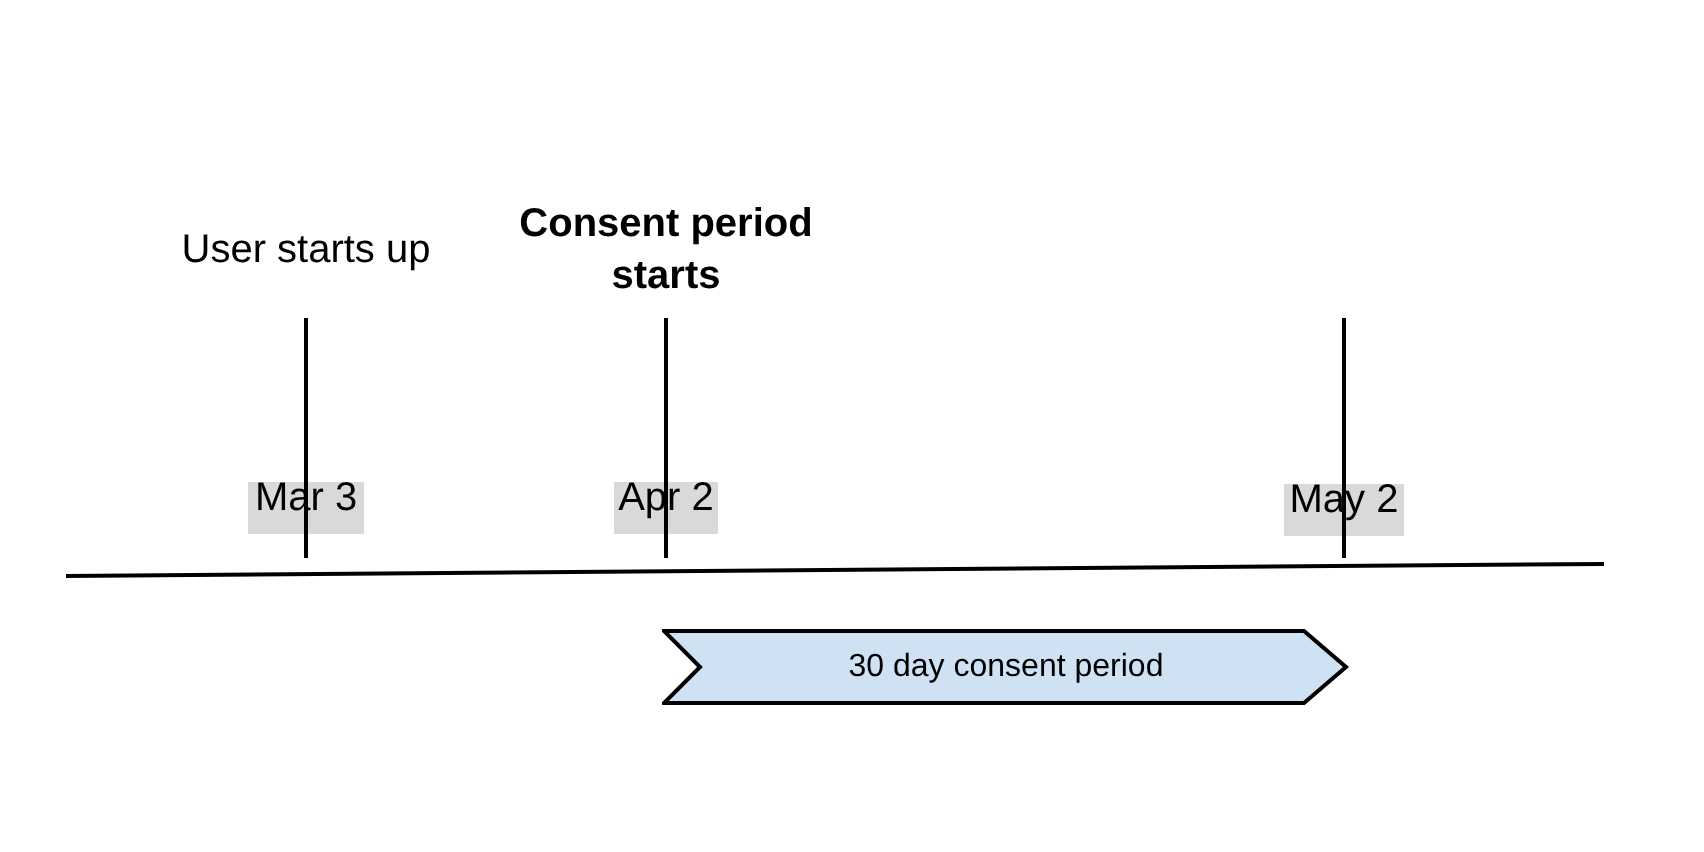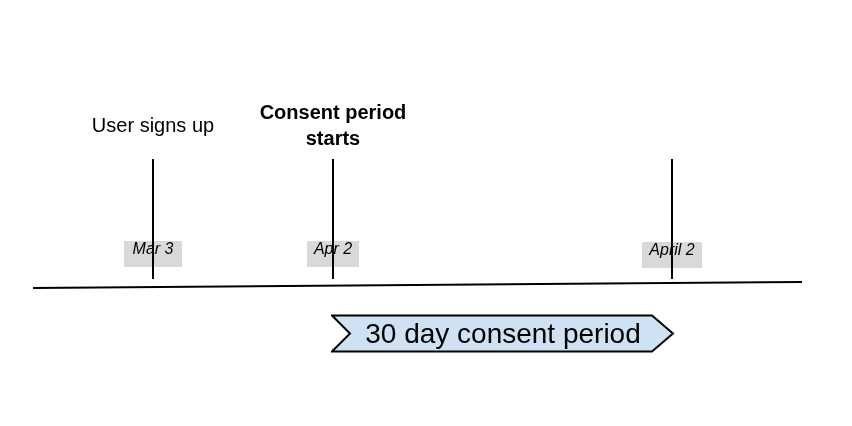--- a/index.html
+++ b/index.html
@@ -30,59 +30,58 @@
   .chip-bg {
     height: 26px;
     top: 241px;
   }
   .chip-label {
     height: 16px;
     top: 241px;
     display: flex;
     align-items: center;
     justify-content: center;
-    font-size: 16px;
+    font-size: 20px;
     color: #000000;
-    font-style: italic;
   }
   .banner-svg { position: absolute; left: 331px; top: 314px; }
   .banner-label {
     left: 331px;
     top: 314px;
     width: 344px;
     height: 39px;
     display: flex;
     align-items: center;
     justify-content: center;
-    font-size: 28px;
+    font-size: 16px;
     color: #000000;
   }
   svg.base-layer { position: absolute; left: 0; top: 0; }
 </style>
 </head>
 <body>
 
 <div class="canvas">
 
   <svg class="base-layer" width="852" height="426" viewBox="0 0 852 426">
     <line x1="33" y1="288" x2="802" y2="282" stroke-width="2" stroke="#000000"></line>
   </svg>
 
-  <div class="abs event-title" style="left:68px; top:99px; width:170px; height:52px;">User signs up</div>
+  <div class="abs event-title" style="left:68px; top:99px; width:170px; height:52px;">User starts up</div>
   <div class="abs chip-bg" style="left: 124px; width: 58px; background-color: rgb(217, 217, 217);"></div>
   <div class="abs tick" style="left: 152px; background-color: rgb(0, 0, 0);"></div>
   <div class="abs chip-label" style="left: 124px; width: 58px; color: rgb(0, 0, 0);">Mar 3</div>
 
   <div class="abs event-title" style="left:248px; top:99px; width:170px; height:52px;font-weight:bold;">Consent period starts</div>
   <div class="abs chip-bg" style="left: 307px; width: 52px; background-color: rgb(217, 217, 217);"></div>
   <div class="abs tick" style="left: 332px; background-color: rgb(0, 0, 0);"></div>
   <div class="abs chip-label" style="left: 307px; width: 52px; color: rgb(0, 0, 0);">Apr 2</div>
 
   <div class="abs chip-bg" style="left: 642px; width: 60px; top: 242px; background-color: rgb(217, 217, 217);"></div>
   <div class="abs tick" style="left: 671px; background-color: rgb(0, 0, 0);"></div>
-  <div class="abs chip-label" style="left: 642px; width: 60px; top: 242px; color: rgb(0, 0, 0);">April 2</div>
+  <div class="abs chip-label" style="left: 642px; width: 60px; top: 242px; color: rgb(0, 0, 0);">May 2</div>
 
   <svg class="banner-svg" width="344" height="39" viewBox="0 0 344 39">
     <polygon points="1,1.5 321,1.5 342,19.5 321,37.5 1,37.5 19,19.5" stroke-width="2" stroke-linejoin="miter" fill="#cfe2f3" stroke="#000000"></polygon>
   </svg>
   <div class="abs banner-label">30 day consent period</div>
 
 </div>
 
 </body></html>

